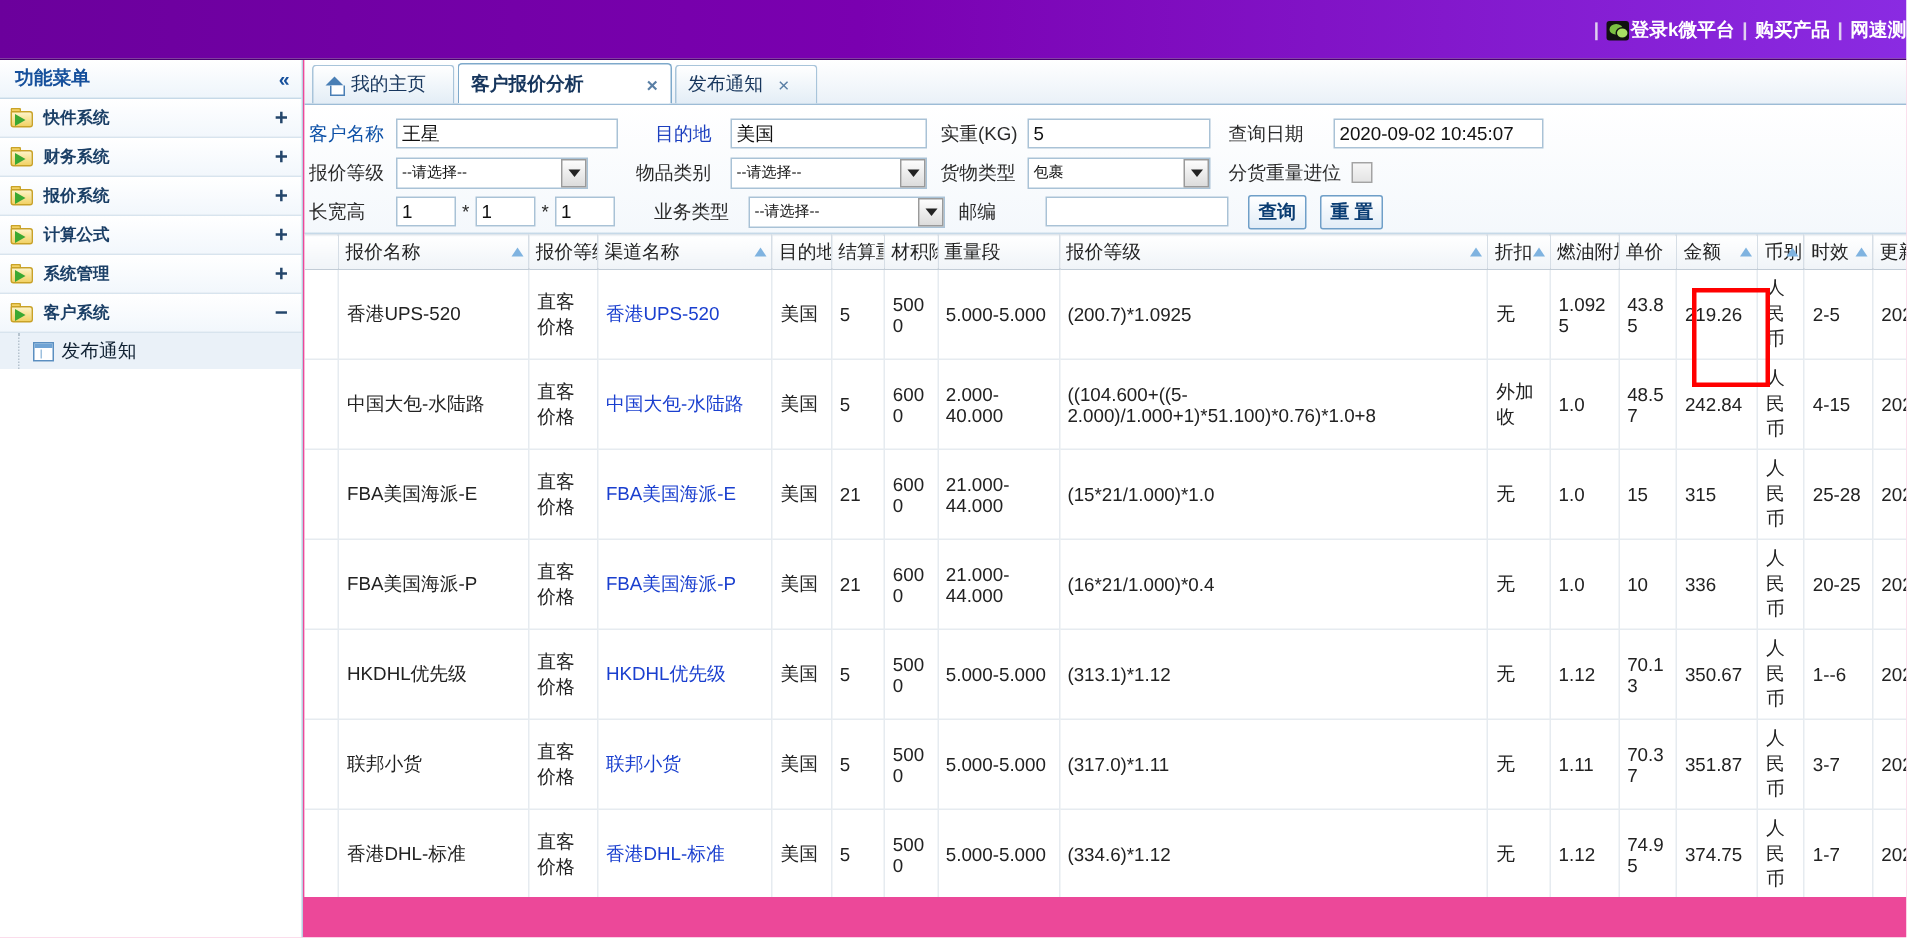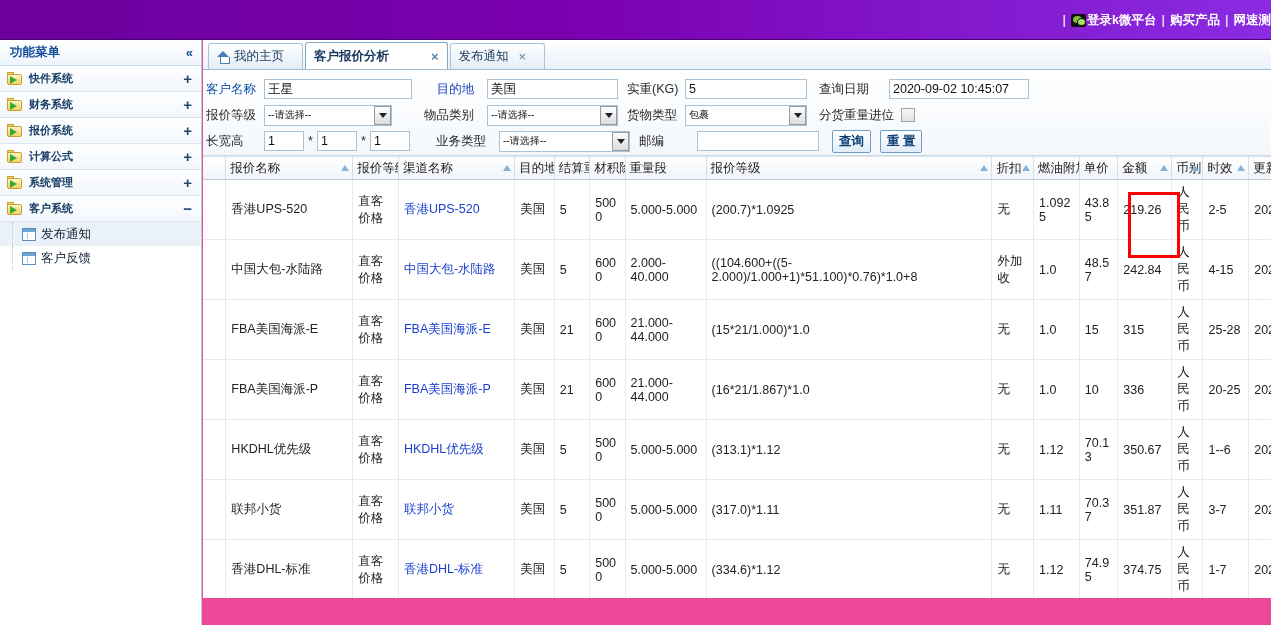--- a/index.html
+++ b/index.html
@@ -496,24 +496,20 @@
           <span class="f-arrow"></span>
         </span>
       <span class="g-label">客户系统</span>
       <span class="g-toggle">−</span>
     </div>
 
     <div class="submenu">
       <div class="sub-item active">
         <span class="grid-icon"></span>
         <span class="s-label">发布通知</span>
-      </div>
-      <div class="sub-item">
-        <span class="grid-icon"></span>
-        <span class="s-label">客户反馈</span>
       </div>
     </div>
   </div>
 
   <div id="main">
 
     <div id="tab-bar">
       <div class="tab">
         <span class="home-icon"></span>
         <span>我的主页</span>
@@ -678,21 +674,21 @@
             </tr>
             <tr>
               <td class="col-gutter"></td>
               <td>FBA美国海派-P</td>
               <td>直客价格</td>
               <td class="link"><a href="#">FBA美国海派-P</a></td>
               <td>美国</td>
               <td>21</td>
               <td>6000</td>
               <td>21.000-44.000</td>
-              <td>(16*21/1.867)*1.0</td>
+              <td>(16*21/1.000)*0.4</td>
               <td>无</td>
               <td>1.0</td>
               <td>10</td>
               <td class="amount">336</td>
               <td>人民币</td>
               <td>20-25</td>
               <td>2020</td>
             </tr>
             <tr>
               <td class="col-gutter"></td>

